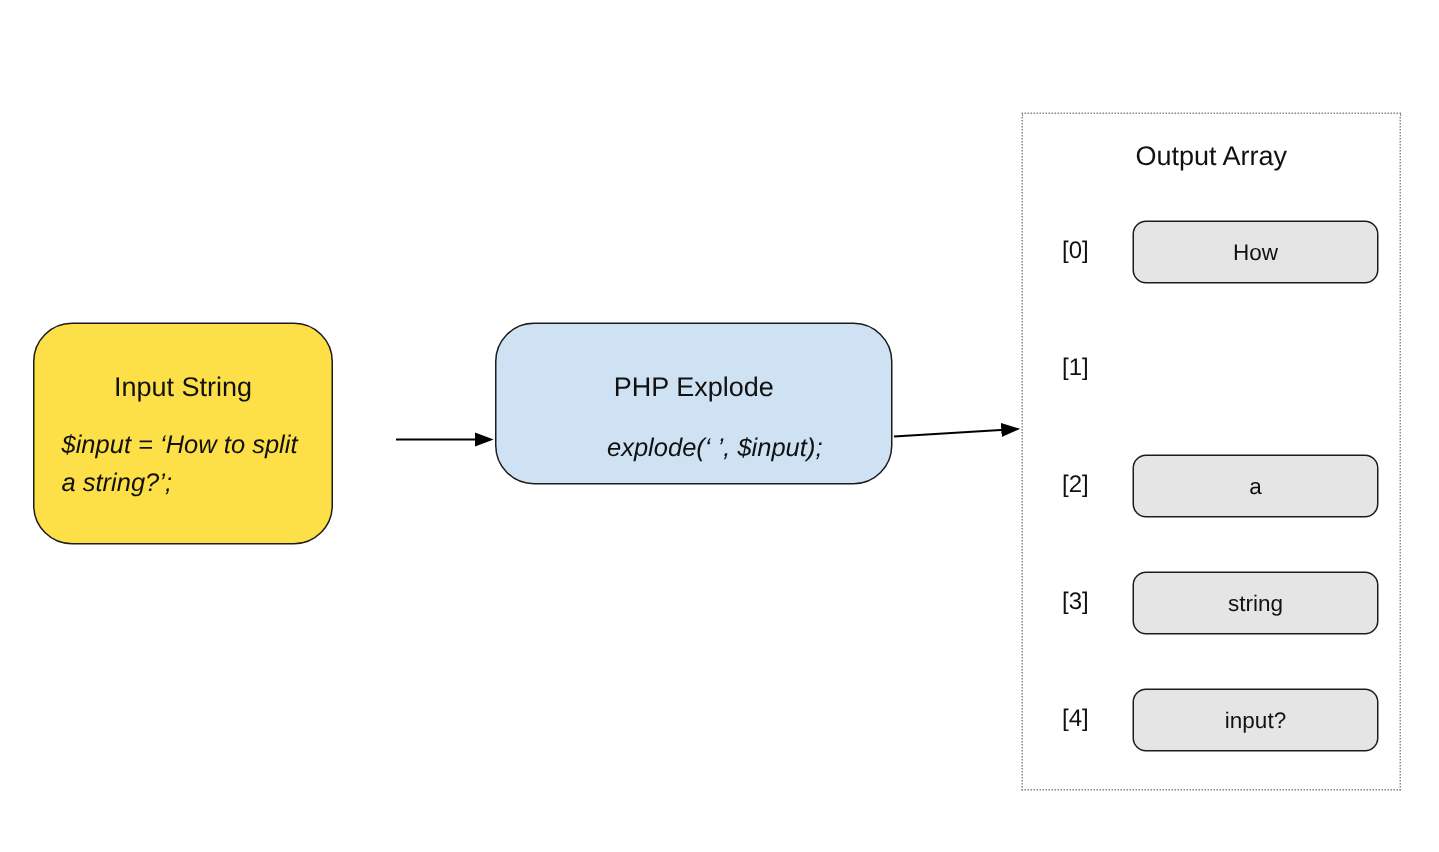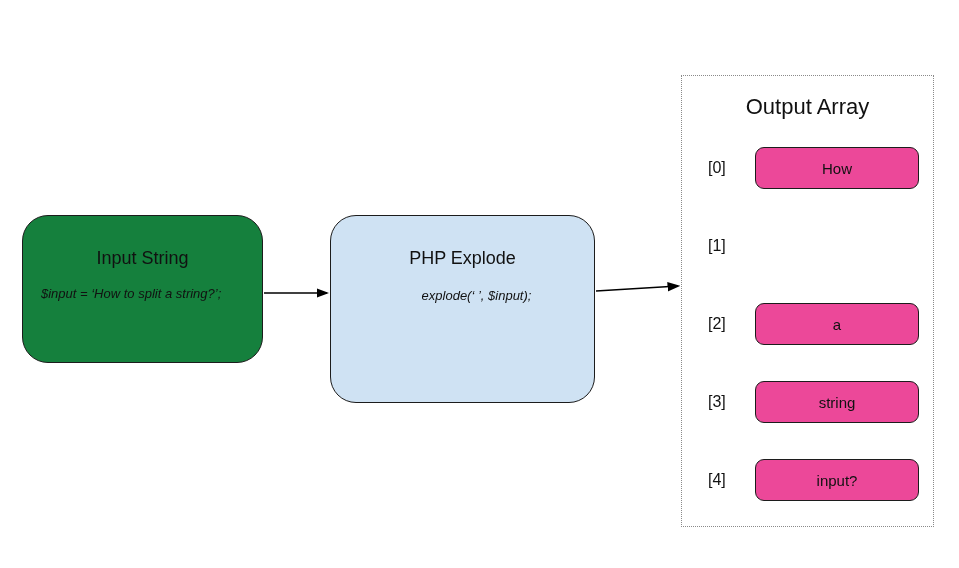--- a/index.html
+++ b/index.html
@@ -16,36 +16,36 @@
 
   
   .flow-box {
     position: absolute;
     border: 1.5px solid #1c1c1c;
     border-radius: 26px;
     text-align: center;
   }
   .input-box {
     left: 22px; top: 215px;
-    width: 241px; height: 148px;
-    background: #15803d;
+    width: 200px; height: 148px;
+    background: #fde047;
   }
   .process-box {
     left: 330px; top: 215px;
-    width: 265px; height: 188px;
+    width: 265px; height: 108px;
     background: #cfe2f3;
   }
   .flow-box .box-title {
     margin-top: 32px;
     font-size: 18px;
     color: #111111;
   }
   .box-code {
     font-style: italic;
-    font-size: 13px;
+    font-size: 17px;
     line-height: 1.45;
     color: #111111;
   }
   .input-box .box-code {
     margin-top: 16px;
     padding: 0 18px;
     text-align: left;
   }
   .process-box .box-code {
     margin-top: 18px;
@@ -65,21 +65,21 @@
   .output-container {
     position: absolute;
     left: 681px; top: 75px;
     width: 253px; height: 452px;
     border: 1px dotted #8a8a8a;
     background: #ffffff;
   }
   .output-title {
     margin-top: 18px;
     text-align: center;
-    font-size: 22px;
+    font-size: 18px;
     color: #111111;
   }
   .array-rows {
     position: absolute;
     left: 0; top: 71px;
     width: 100%;
   }
   .array-row {
     position: relative;
     height: 42px;
@@ -93,21 +93,21 @@
     width: 30px;
     text-align: left;
     font-size: 16px;
     color: #111111;
   }
   .array-cell {
     position: absolute;
     left: 73px;
     width: 164px;
     height: 42px;
-    background: #ec4899;
+    background: #e5e5e5;
     border: 1.2px solid #1c1c1c;
     border-radius: 9px;
     display: flex;
     align-items: center;
     justify-content: center;
     font-size: 15px;
     color: #111111;
   }
 </style>
 </head>

